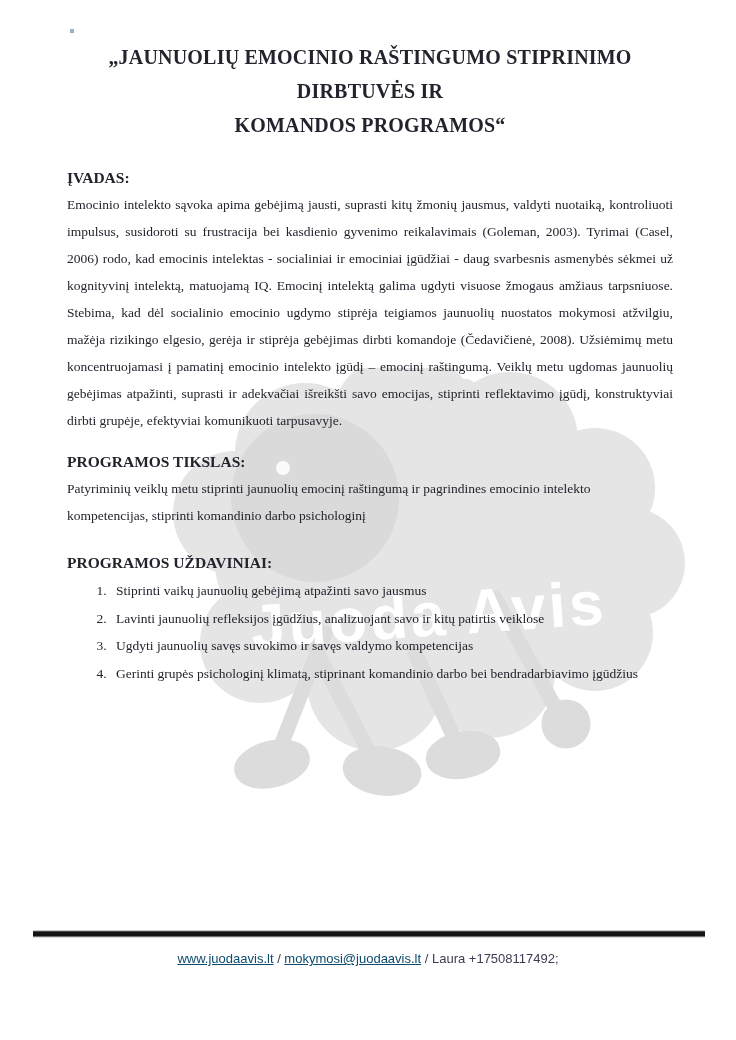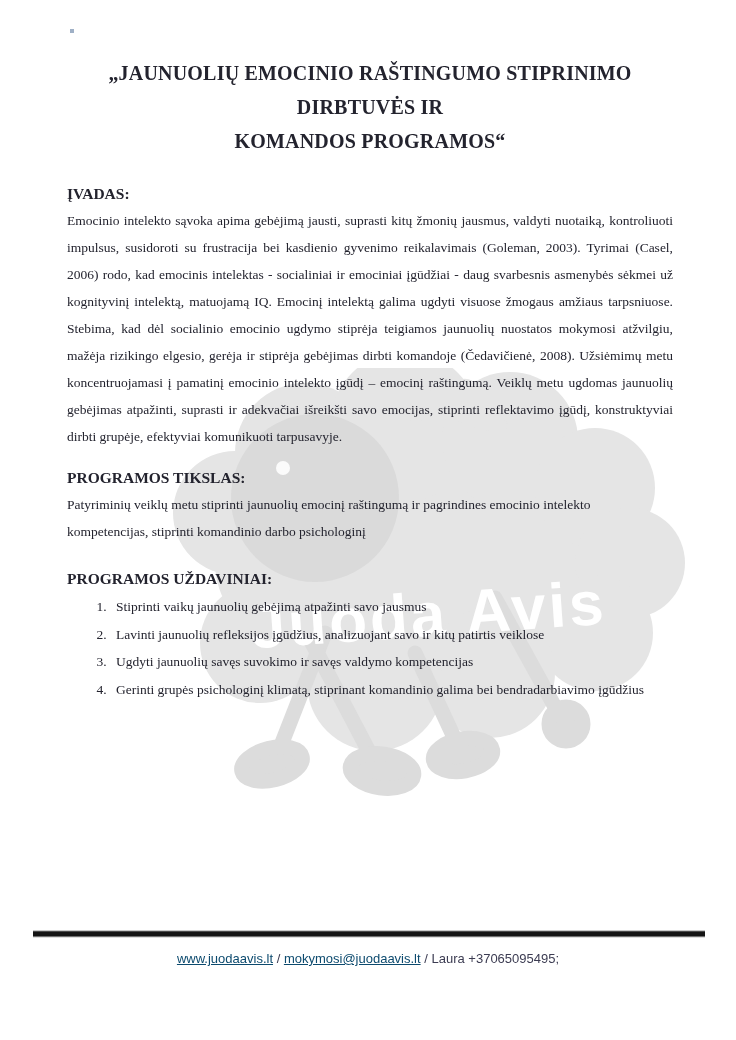--- a/index.html
+++ b/index.html
@@ -16,21 +16,21 @@
     position:absolute; left:70px; top:29px;
     width:4px; height:4px; background:#9fb0c6;
   }
   .watermark {
     position:absolute; left:140px; top:368px;
     width:560px; height:430px; z-index:0;
     pointer-events:none;
   }
   .content {
     position:absolute; left:67px; top:0; width:606px; z-index:1;
-    padding-top:56px;
+    padding-top:40px;
   }
   .doc-title {
     text-align:center;
     font-weight:bold;
     font-size:20px;
     line-height:34px;
     letter-spacing:0.2px;
   }
   .section-heading {
     font-weight:bold;
@@ -128,26 +128,26 @@
     <div class="body-par">Emocinio intelekto sąvoka apima gebėjimą jausti, suprasti kitų žmonių jausmus, valdyti nuotaiką, kontroliuoti impulsus, susidoroti su frustracija bei kasdienio gyvenimo reikalavimais (Goleman, 2003). Tyrimai (Casel, 2006) rodo, kad emocinis intelektas - socialiniai ir emociniai įgūdžiai - daug svarbesnis asmenybės sėkmei už kognityvinį intelektą, matuojamą IQ. Emocinį intelektą galima ugdyti visuose žmogaus amžiaus tarpsniuose. Stebima, kad dėl socialinio emocinio ugdymo stiprėja teigiamos jaunuolių nuostatos mokymosi atžvilgiu, mažėja rizikingo elgesio, gerėja ir stiprėja gebėjimas dirbti komandoje (Čedavičienė, 2008). Užsiėmimų metu koncentruojamasi į pamatinį emocinio intelekto įgūdį – emocinį raštingumą. Veiklų metu ugdomas jaunuolių gebėjimas atpažinti, suprasti ir adekvačiai išreikšti savo emocijas, stiprinti reflektavimo įgūdį, konstruktyviai dirbti grupėje, efektyviai komunikuoti tarpusavyje.</div>
 
     <div class="section-heading heading-goal">PROGRAMOS TIKSLAS:</div>
     <div class="body-par goal-par">Patyriminių veiklų metu stiprinti jaunuolių emocinį raštingumą ir pagrindines emocinio intelekto kompetencijas, stiprinti komandinio darbo psichologinį</div>
 
     <div class="section-heading heading-objectives">PROGRAMOS UŽDAVINIAI:</div>
     <ol class="objectives-list">
       <li>Stiprinti vaikų jaunuolių gebėjimą atpažinti savo jausmus</li>
       <li>Lavinti jaunuolių refleksijos įgūdžius, analizuojant savo ir kitų patirtis veiklose</li>
       <li>Ugdyti jaunuolių savęs suvokimo ir savęs valdymo kompetencijas</li>
-      <li>Gerinti grupės psichologinį klimatą, stiprinant komandinio galima bei bendradarbiavimo įgūdžius</li>
+      <li>Gerinti grupės psichologinį klimatą, stiprinant komandinio darbo bei bendradarbiavimo įgūdžius</li>
     </ol>
 
   </div>
 
   <div class="footer-rule"></div>
 
   <div class="footer">
     <div>
-      <a>www.juodaavis.lt</a><span> / </span><a>mokymosi@juodaavis.lt</a><span> / </span><span>Laura +37065095495;</span>
+      <a>www.juodaavis.lt</a><span> / </span><a>mokymosi@juodaavis.lt</a><span> / </span><span>Laura +17508117492;</span>
     </div>
   </div>
 
 </div>
 
 </body></html>

